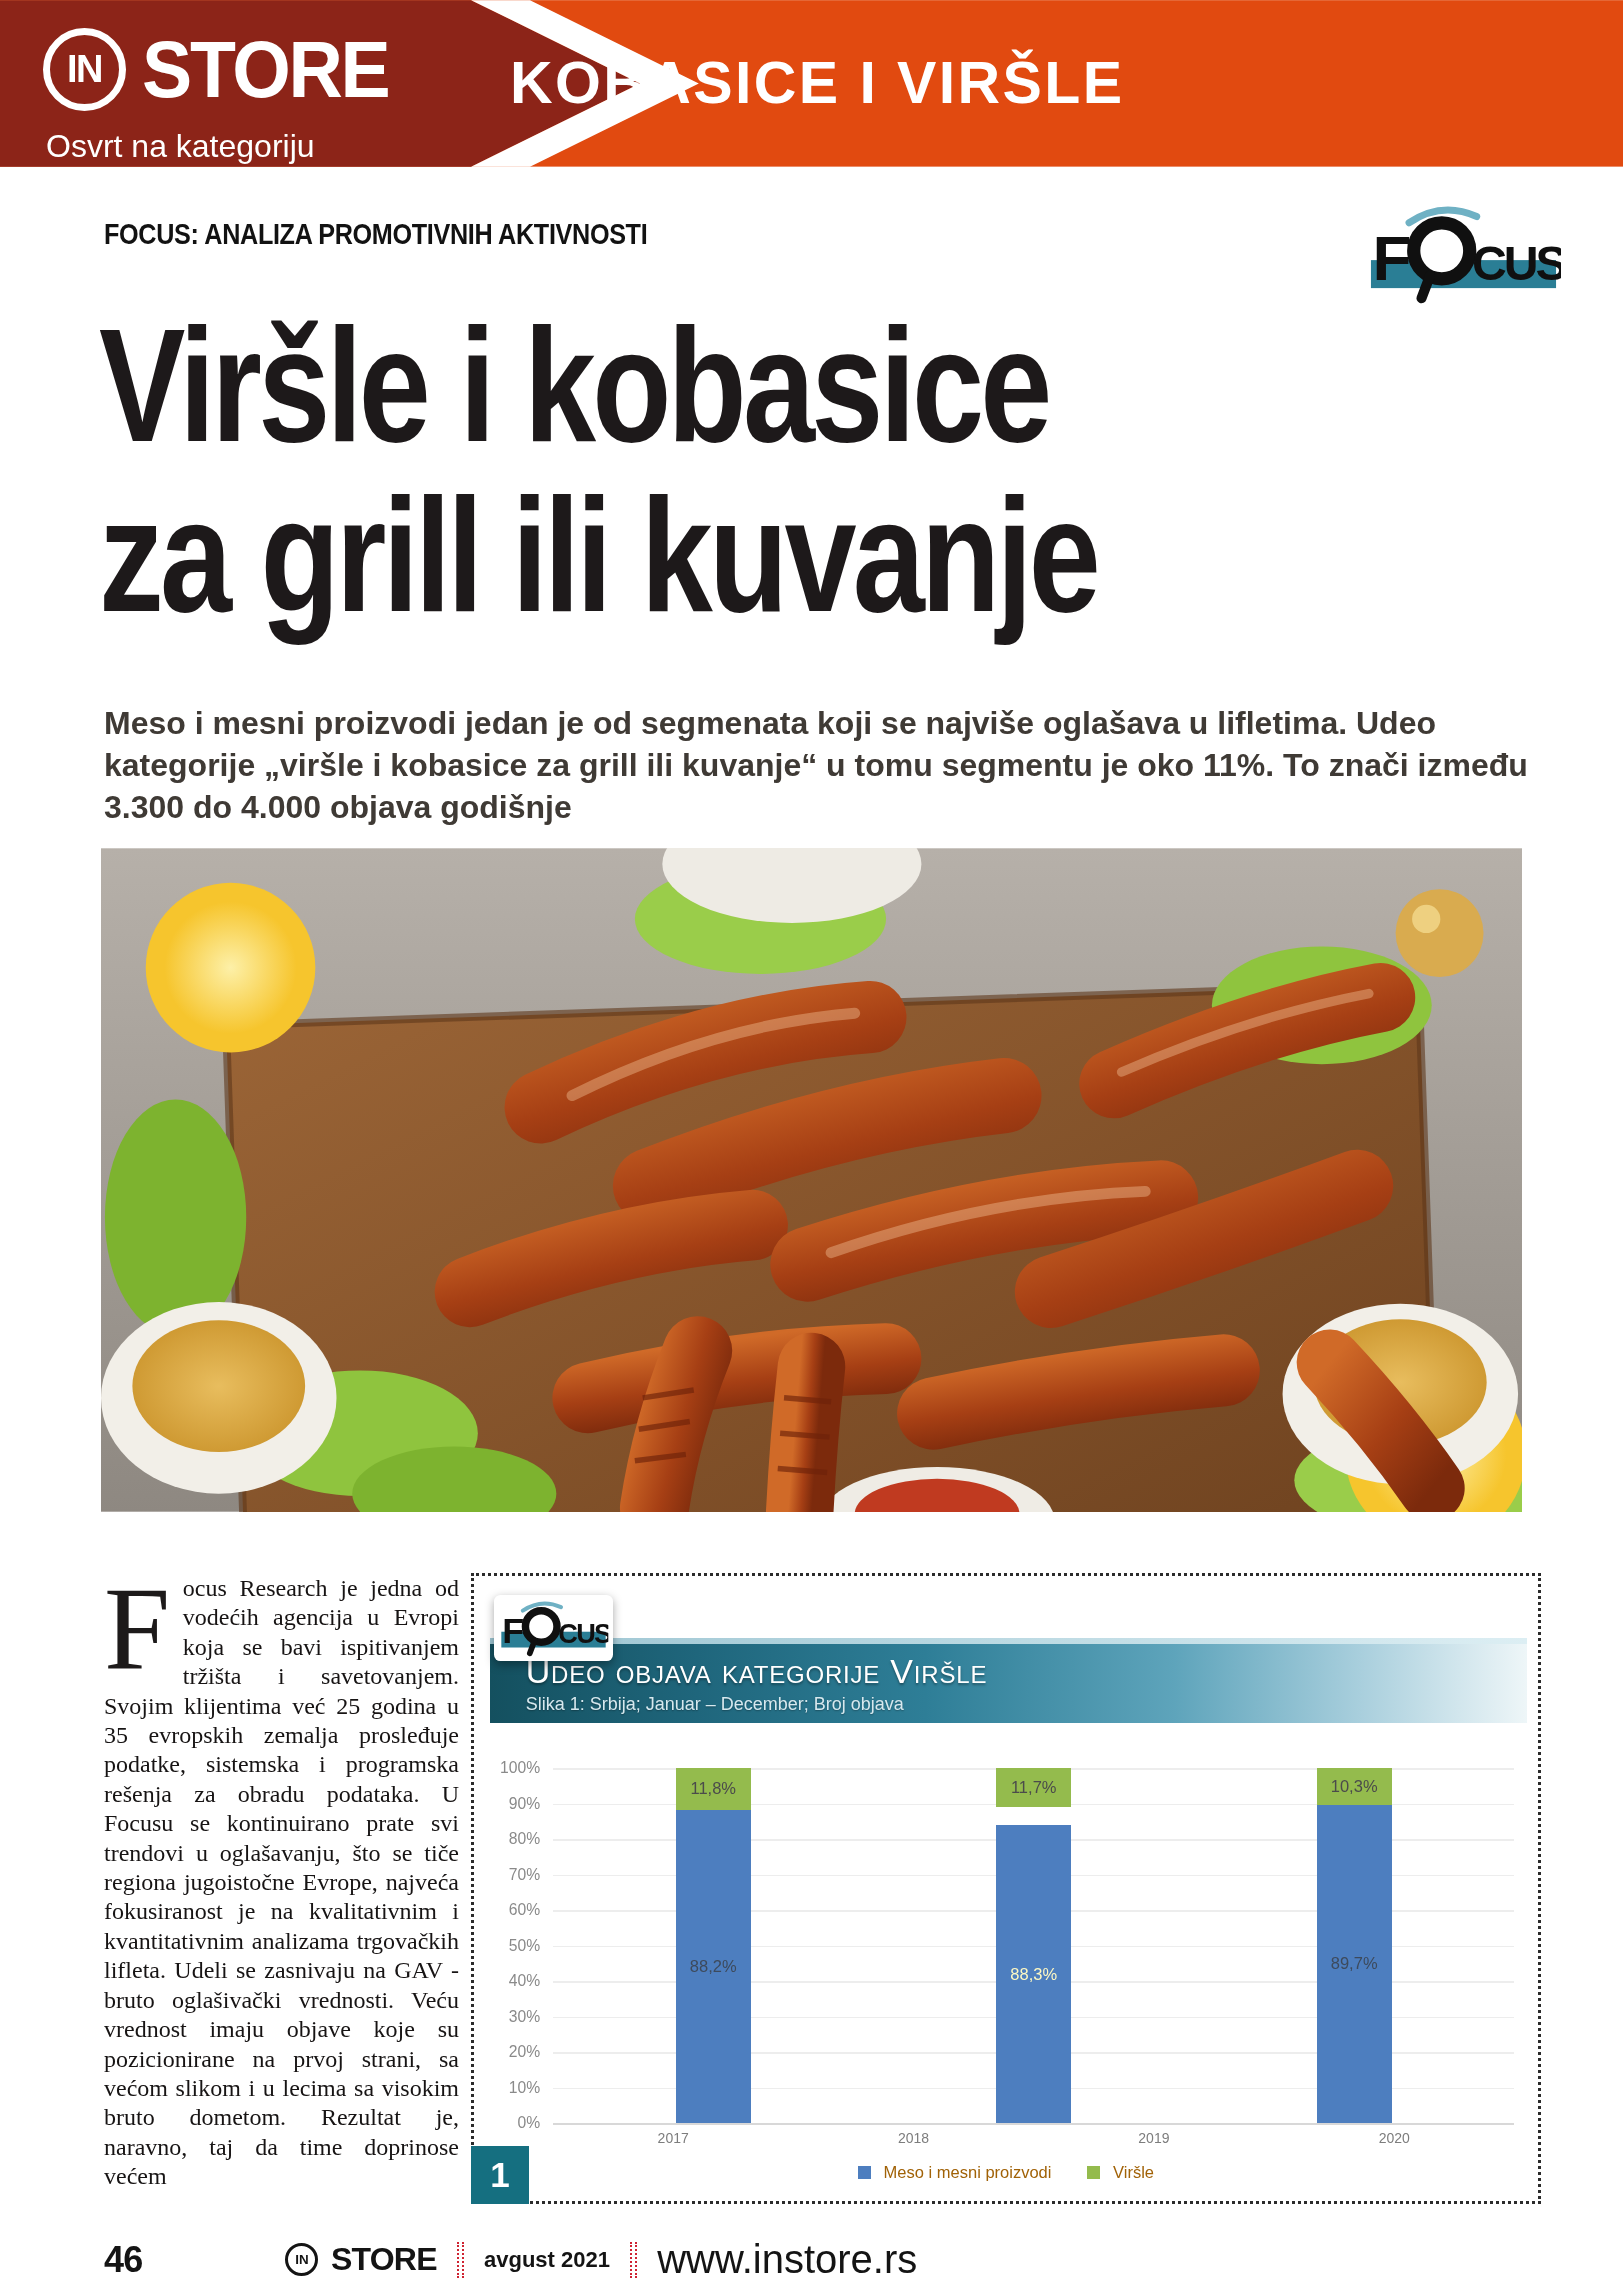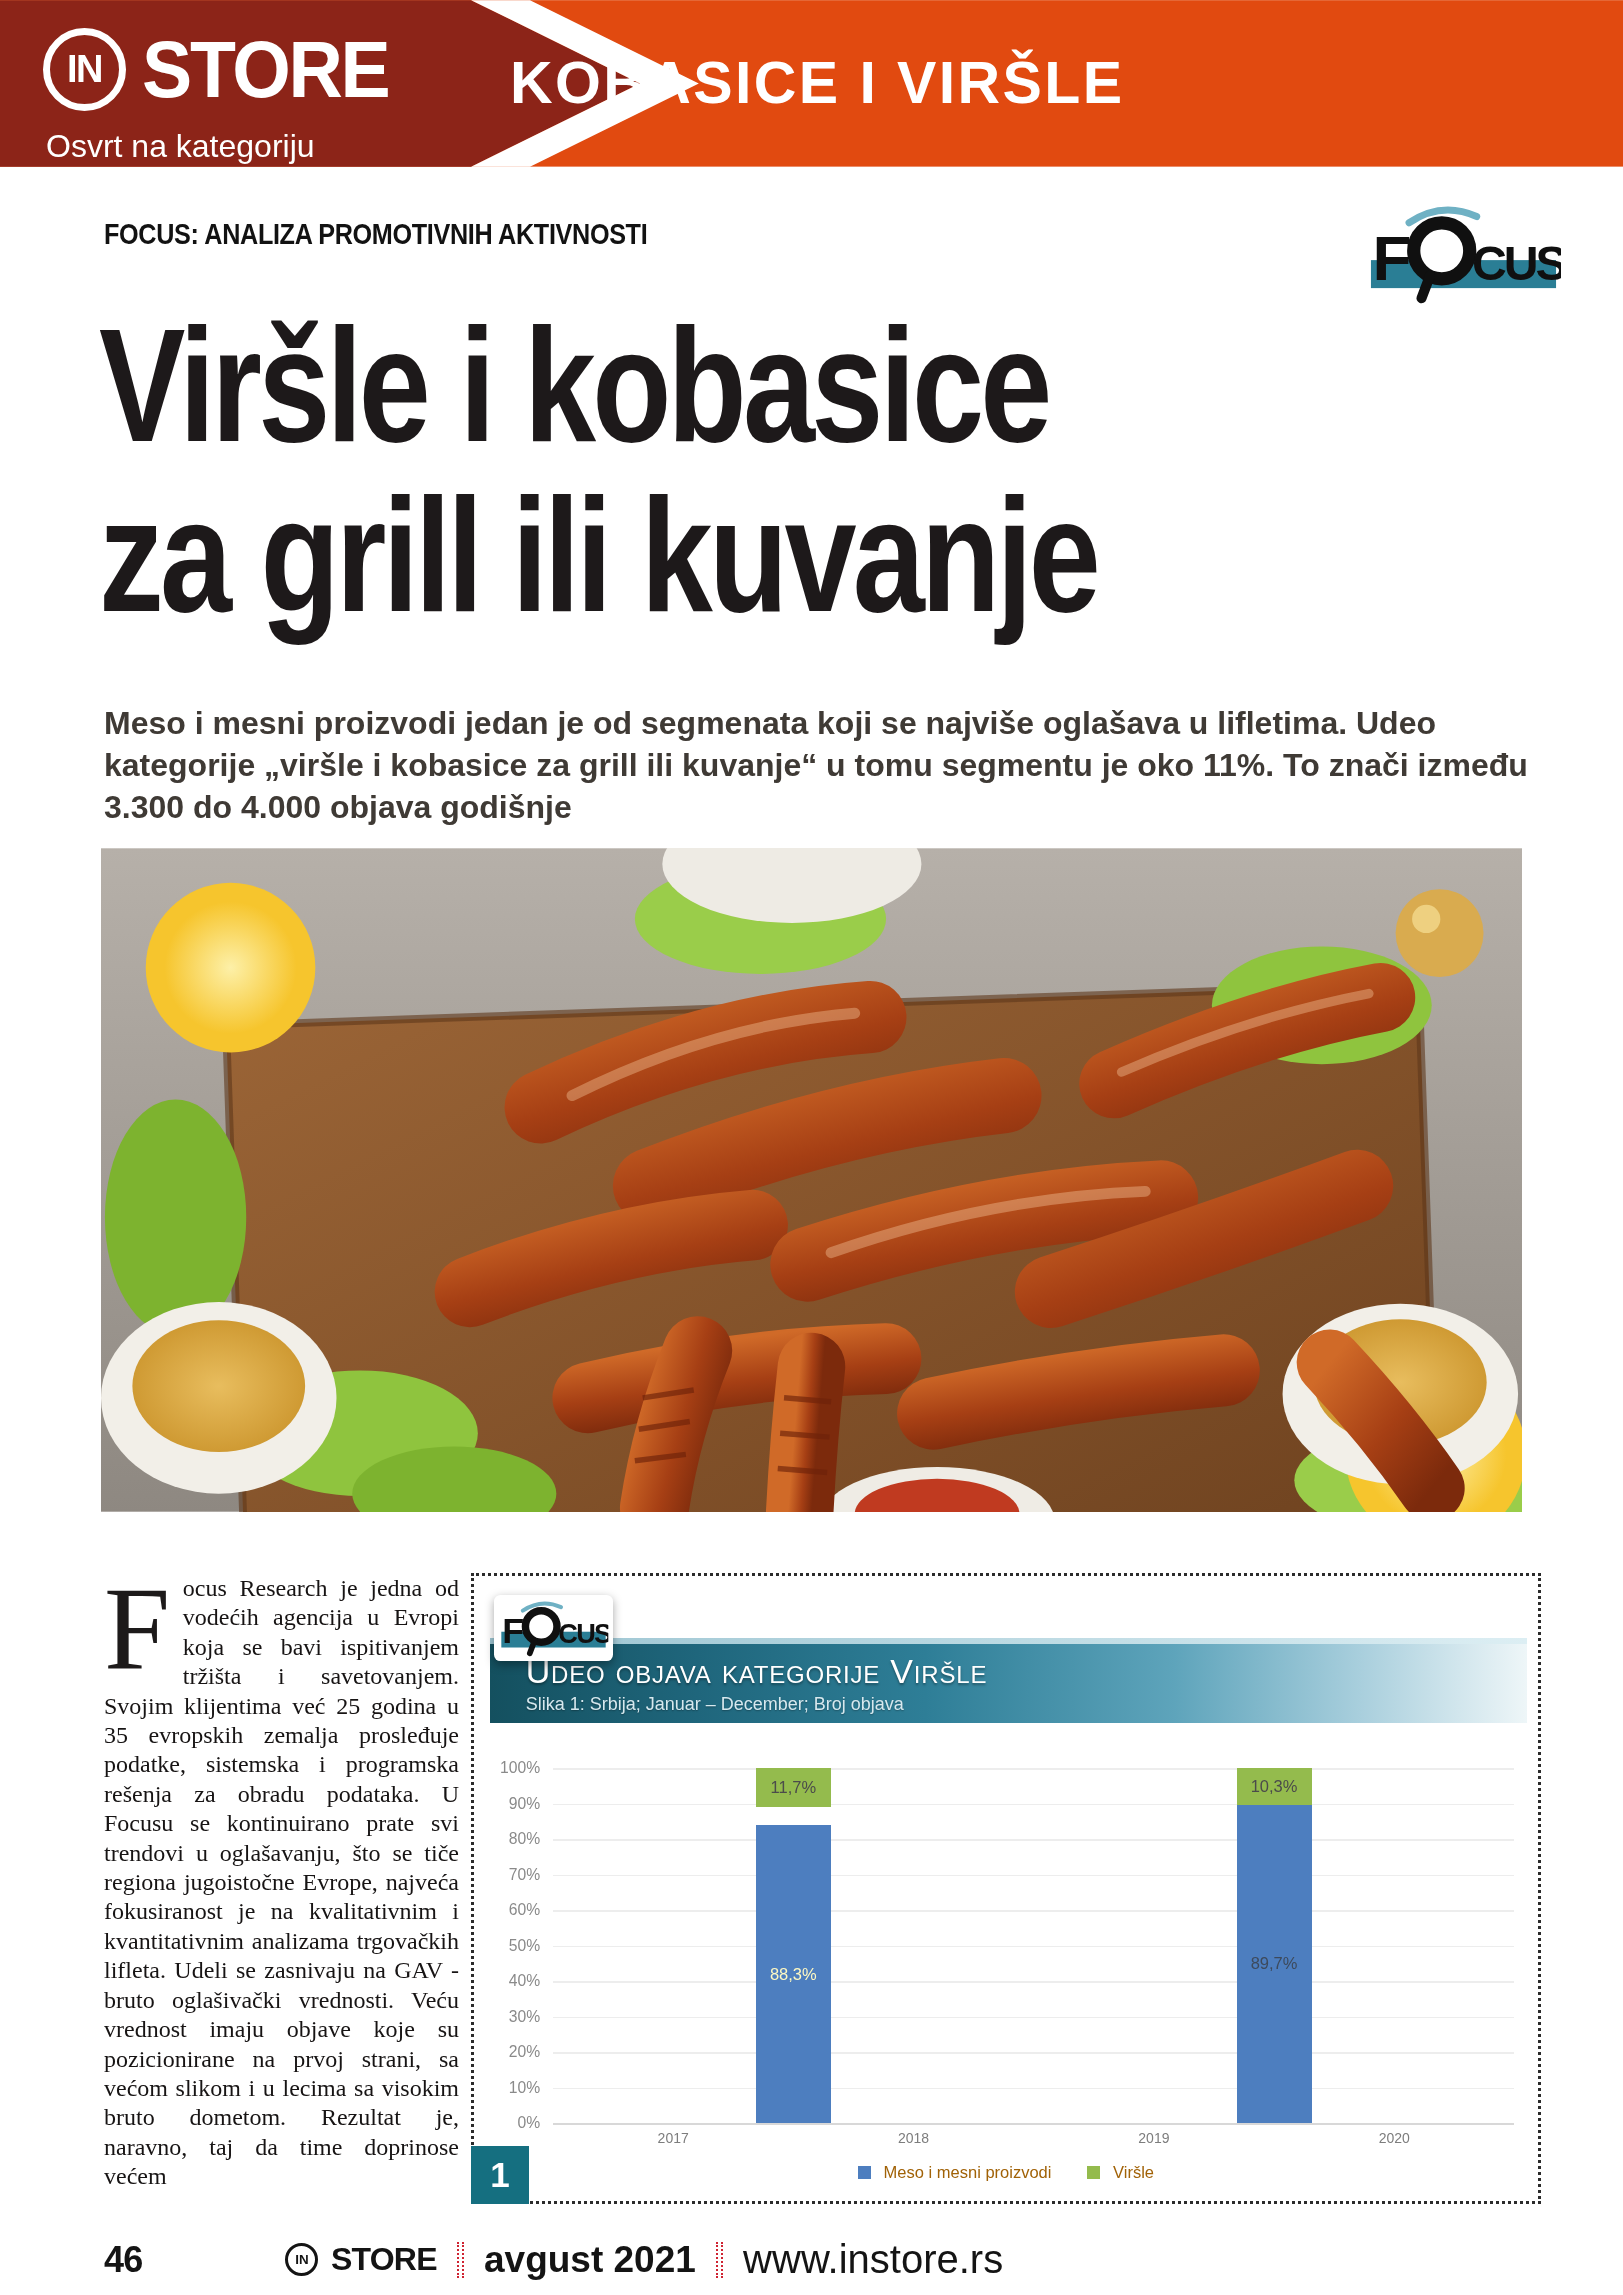--- a/index.html
+++ b/index.html
@@ -76,21 +76,21 @@
 
   
   .footer { position:absolute; left:104px; top:2237px; display:flex; align-items:center; color:#141414; }
   .page-number { font-size:36px; font-weight:bold; letter-spacing:-0.8px; }
   .footer-brand { margin-left:143px; display:flex; align-items:center; gap:12.6px; }
   .footer-circle { width:33px; height:33px; border:3.1px solid #141414; border-radius:50%;
                    display:flex; align-items:center; justify-content:center; font-size:13.4px; font-weight:bold; }
   .footer-store { font-size:32px; font-weight:bold; letter-spacing:-0.8px; }
   .red-divider { width:6.3px; height:36px; border-left:2.4px dotted #cf2332; border-right:2.4px dotted #cf2332;
                  margin:0 7.9px; }
-  .footer-issue { font-size:37px; font-weight:bold; }
+  .footer-issue { font-size:22px; font-weight:bold; }
   .footer-site { font-size:40px; }
 </style>
 </head>
 <body>
 
 <div class="page">
 
   <div class="masthead">
     <svg width="1623" height="177" viewBox="0 0 2067 225">
       <rect x="0" y="0" width="2067" height="212" fill="#e14a10"></rect>
@@ -259,20 +259,30 @@
         <div class="gridline" style="top: 40%;"></div>
         <div class="gridline" style="top: 50%;"></div>
         <div class="gridline" style="top: 60%;"></div>
         <div class="gridline" style="top: 70%;"></div>
         <div class="gridline" style="top: 80%;"></div>
         <div class="gridline" style="top: 90%;"></div>
         <div class="gridline zero" style="top: 100%;"></div>
         <div class="chart-bars">
           <div class="bar-cell">
             <div class="bar">
+              <div class="seg" style="height: 11.8%; background: rgb(148, 187, 77); color: rgb(75, 75, 75);">
+                <span>11,8%</span>
+              </div>
+              <div class="seg" style="height: 88.2%; background: rgb(77, 126, 191); color: rgb(61, 74, 92);">
+                <span>88,2%</span>
+              </div>
+            </div>
+          </div>
+          <div class="bar-cell">
+            <div class="bar">
               <div class="seg" style="height: 11.7%; background: rgb(148, 187, 77); color: rgb(75, 75, 75);">
                 <span>11,7%</span>
               </div>
               <div class="seg" style="height: 88.3%; background: rgb(77, 126, 191); color: #fef9c3; margin-top: 18px;">
                 <span>88,3%</span>
               </div>
             </div>
           </div>
           <div class="bar-cell">
             <div class="bar">

